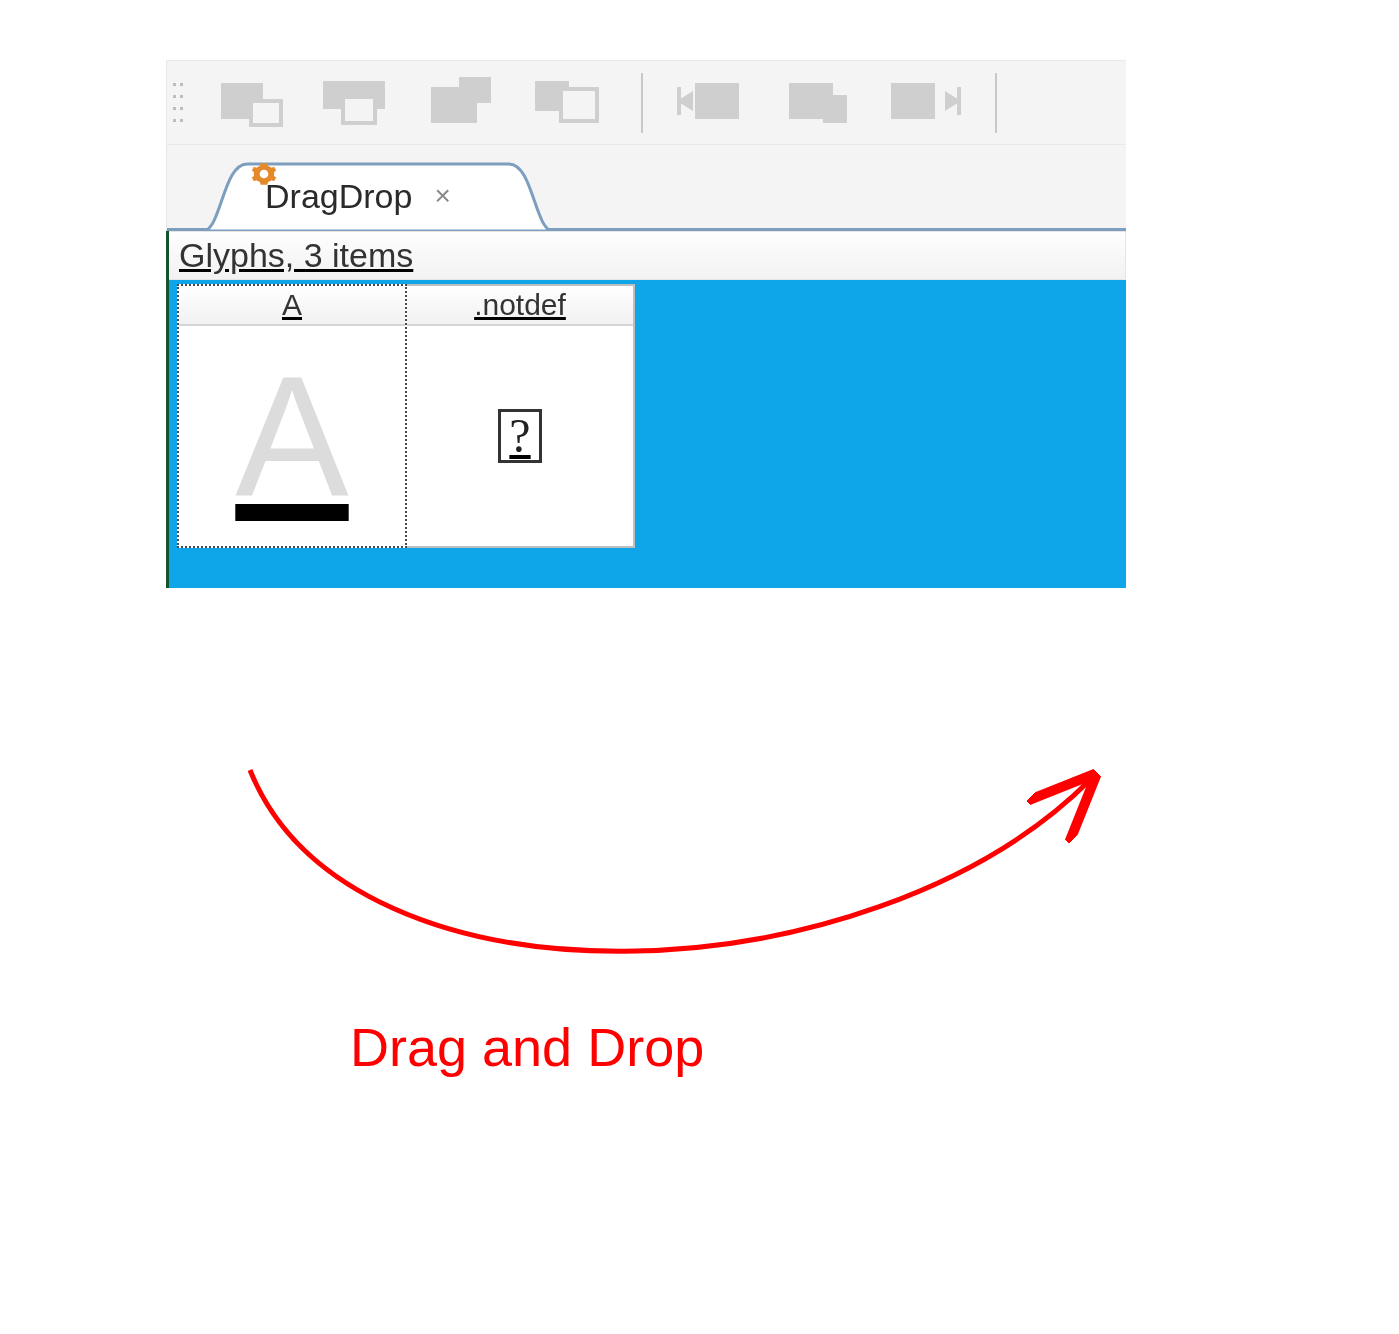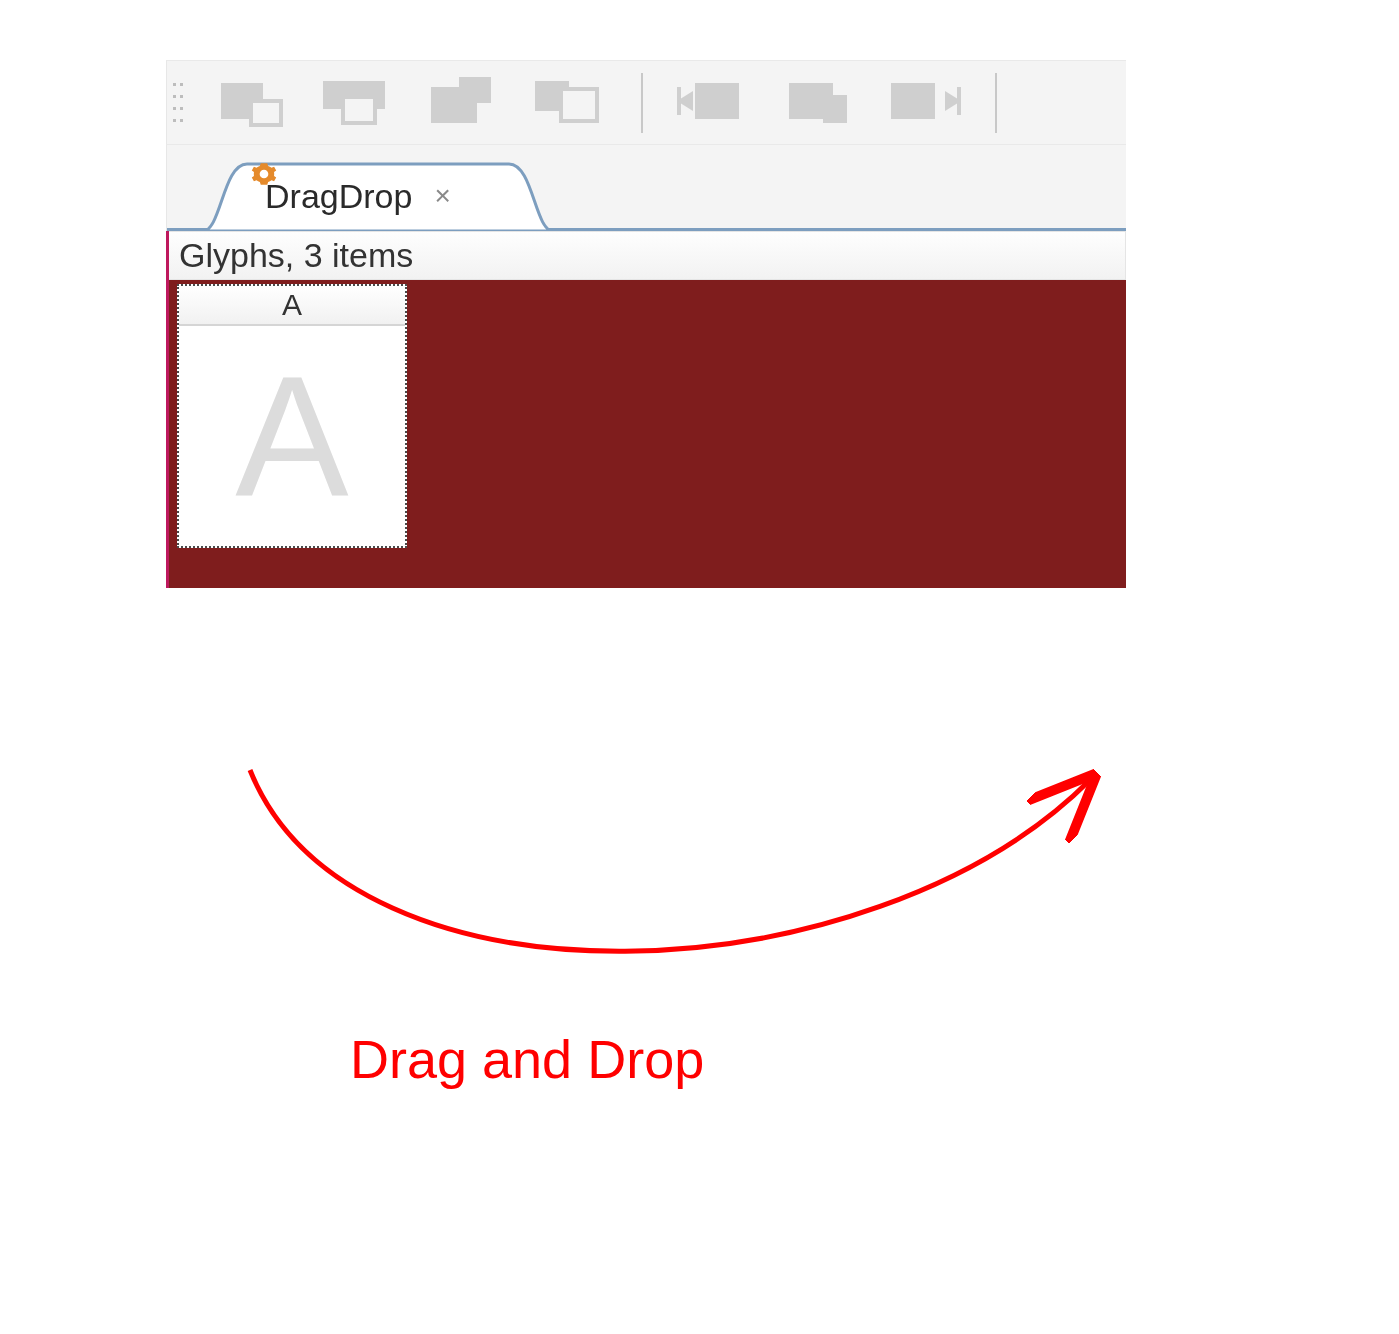--- a/index.html
+++ b/index.html
@@ -122,24 +122,25 @@
     font-weight:400;
   }
   .tab-close {
     font-size:28px;
     color:#8a8a8a;
     padding:4px 8px;
   }
 
   
   .content {
-    background:#7f1d1d;
-    border-left: 3px solid #be185d;
+    background:#0ea5e9;
+    border-left: 3px solid #14532d;
     position: relative;
     padding-bottom: 40px;
+    text-decoration: underline;
   }
   .section-header {
     background: linear-gradient(#fefefe, #f2f2f2);
     font-size:34px;
     color:#333;
     padding:4px 10px;
     border-top:1px solid #e5e5e5;
     border-bottom:1px solid #e5e5e5;
     border-right:1px solid #e5e5e5;
   }
@@ -195,21 +196,21 @@
     left:170px;
     top:740px;
     width:1000px;
     height:400px;
     pointer-events:none;
   }
   .annotation svg { width:100%; height:100%; overflow:visible;}
   .annotation-text {
     position:absolute;
     left:180px;
-    top:288px;
+    top:276px;
     font-size:54px;
     color:#ff0000;
     font-family: Arial, sans-serif;
   }
 </style>
 </head>
 <body>
 
 <div class="canvas">
   <div class="app">
@@ -291,20 +292,26 @@
 
       <div class="glyph-row">
 
         <div class="glyph-cell selected">
           <div class="glyph-cell-header">A</div>
           <div class="glyph-cell-body">
             <span class="glyph-A">A</span>
           </div>
         </div>
 
+        <div class="glyph-cell">
+          <div class="glyph-cell-header">.notdef</div>
+          <div class="glyph-cell-body">
+            <span class="notdef-box">?</span>
+          </div>
+        </div>
 
 
       </div>
     </div>
   </div>
 
   <div class="annotation">
     <svg viewBox="0 0 1000 400">
       <defs>
         <marker id="arrowhead" markerWidth="14" markerHeight="12" refX="12" refY="6" orient="auto">

